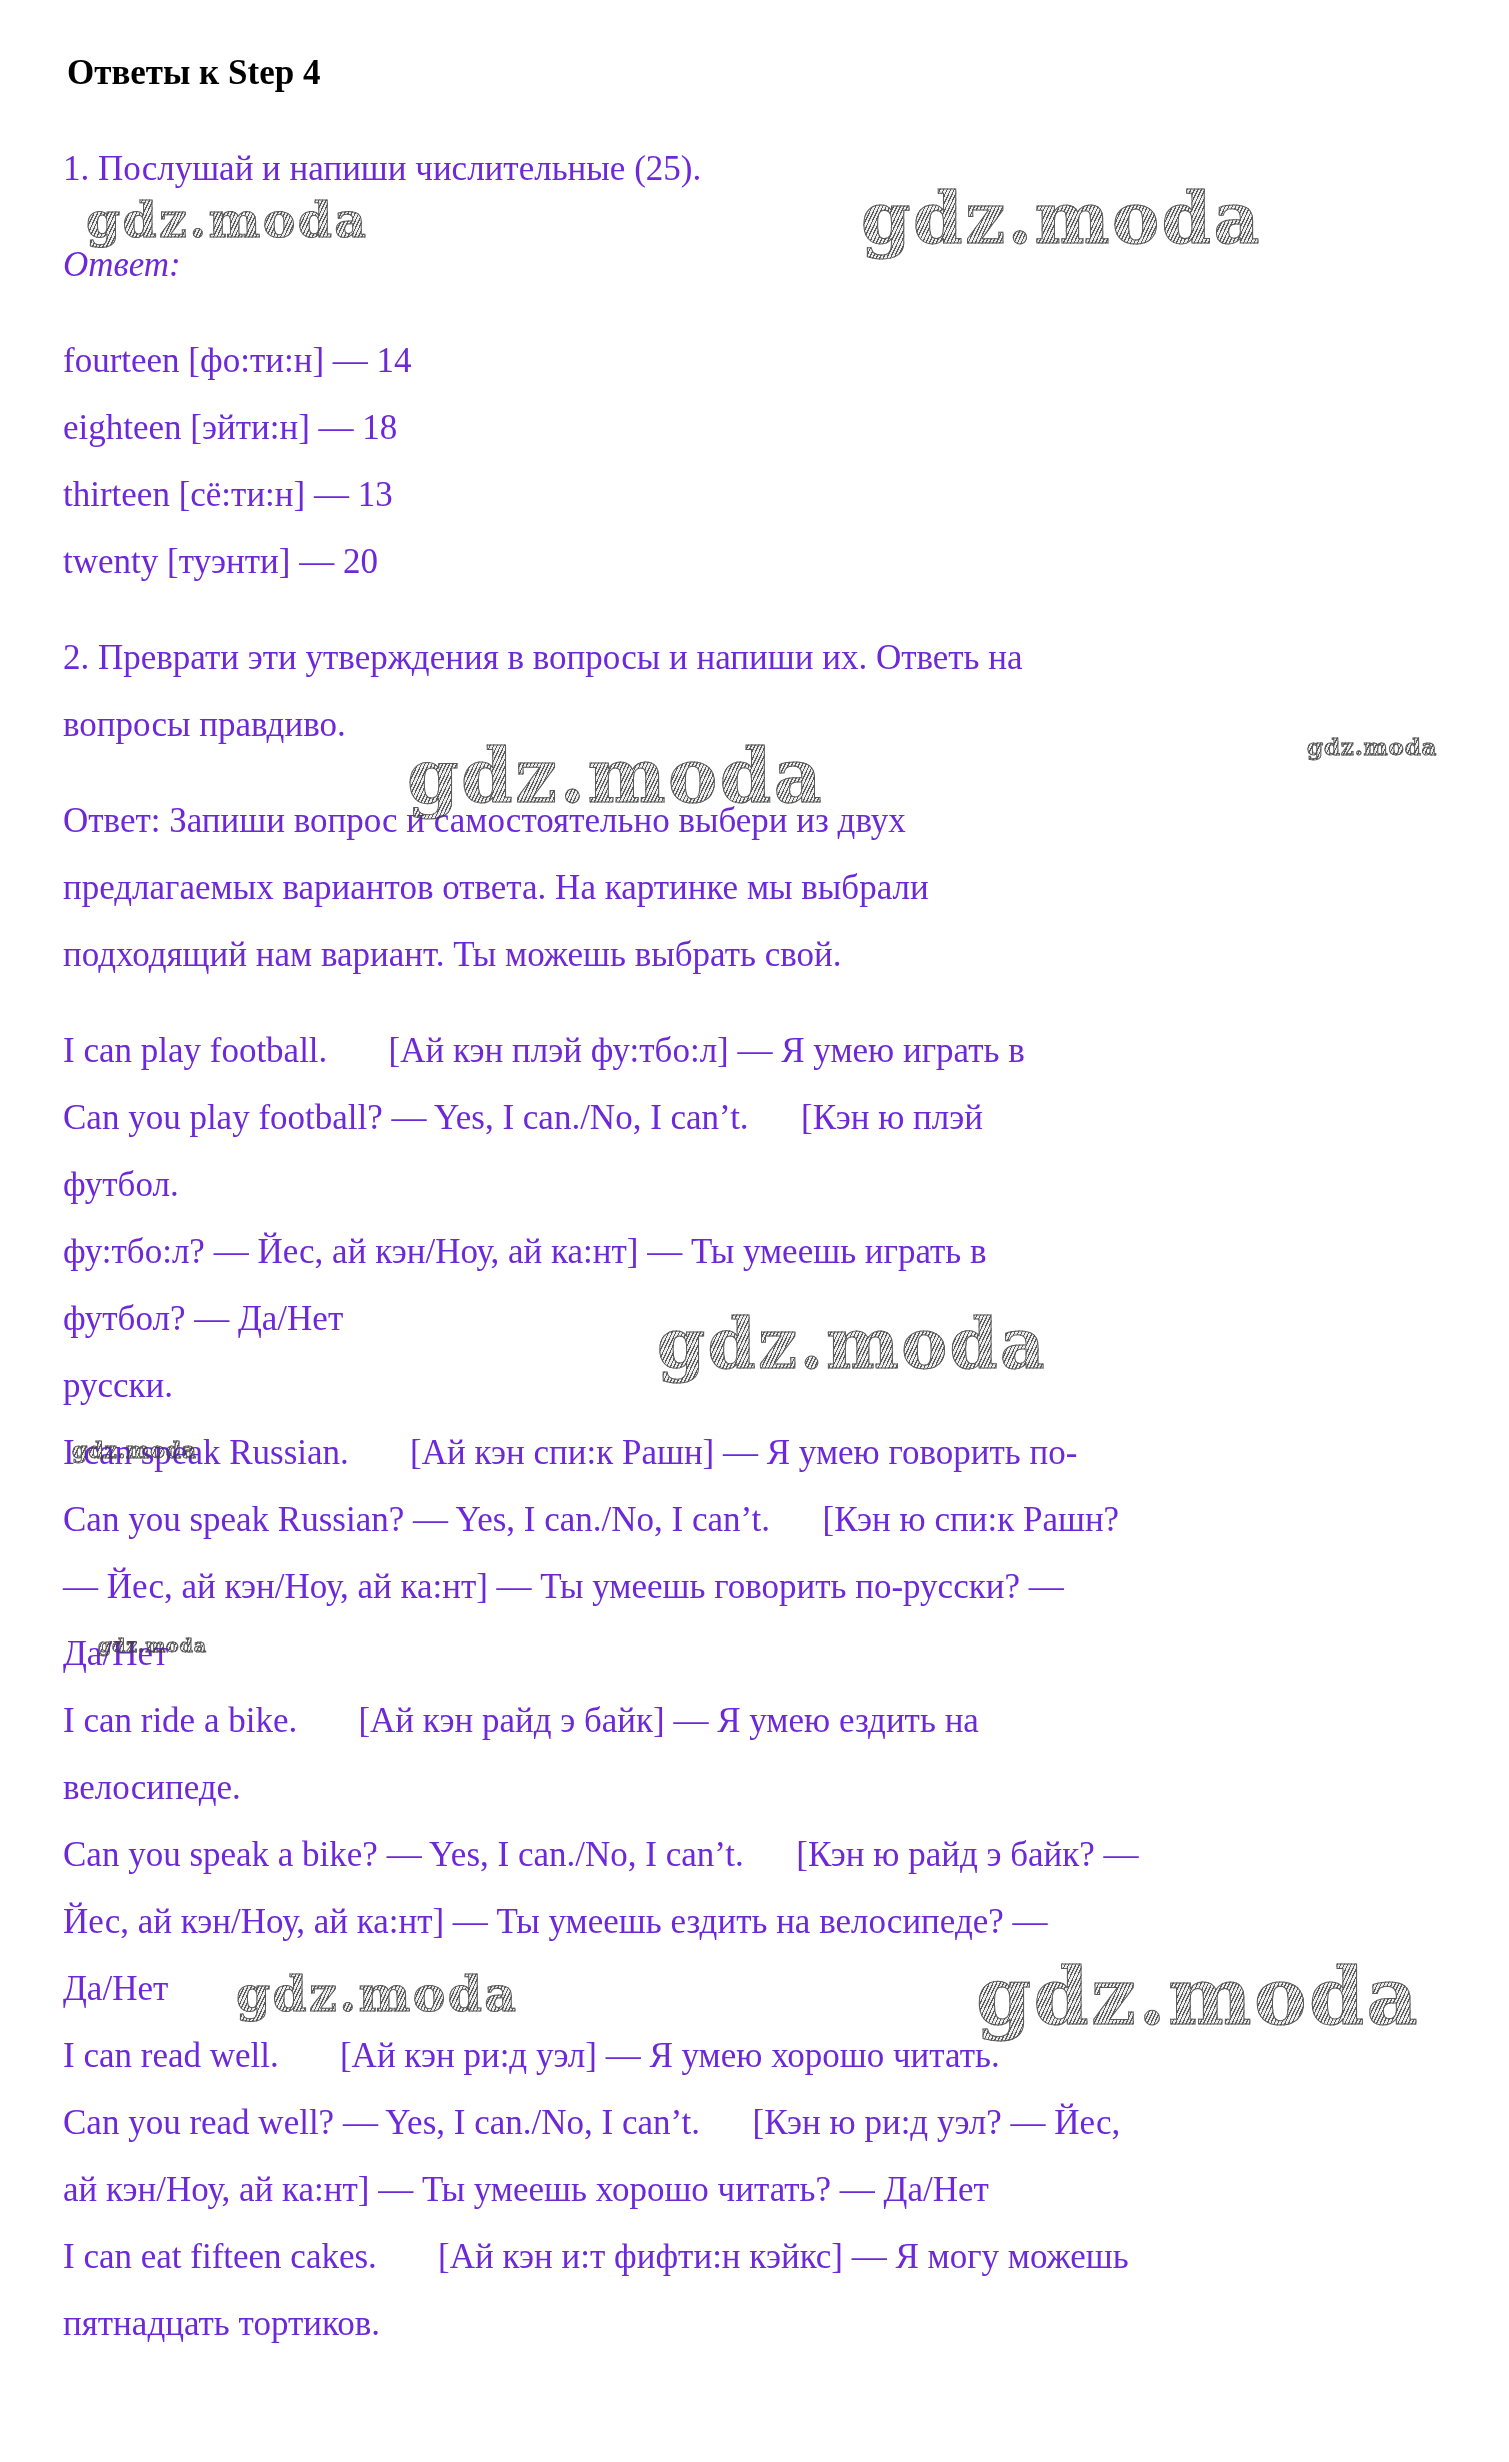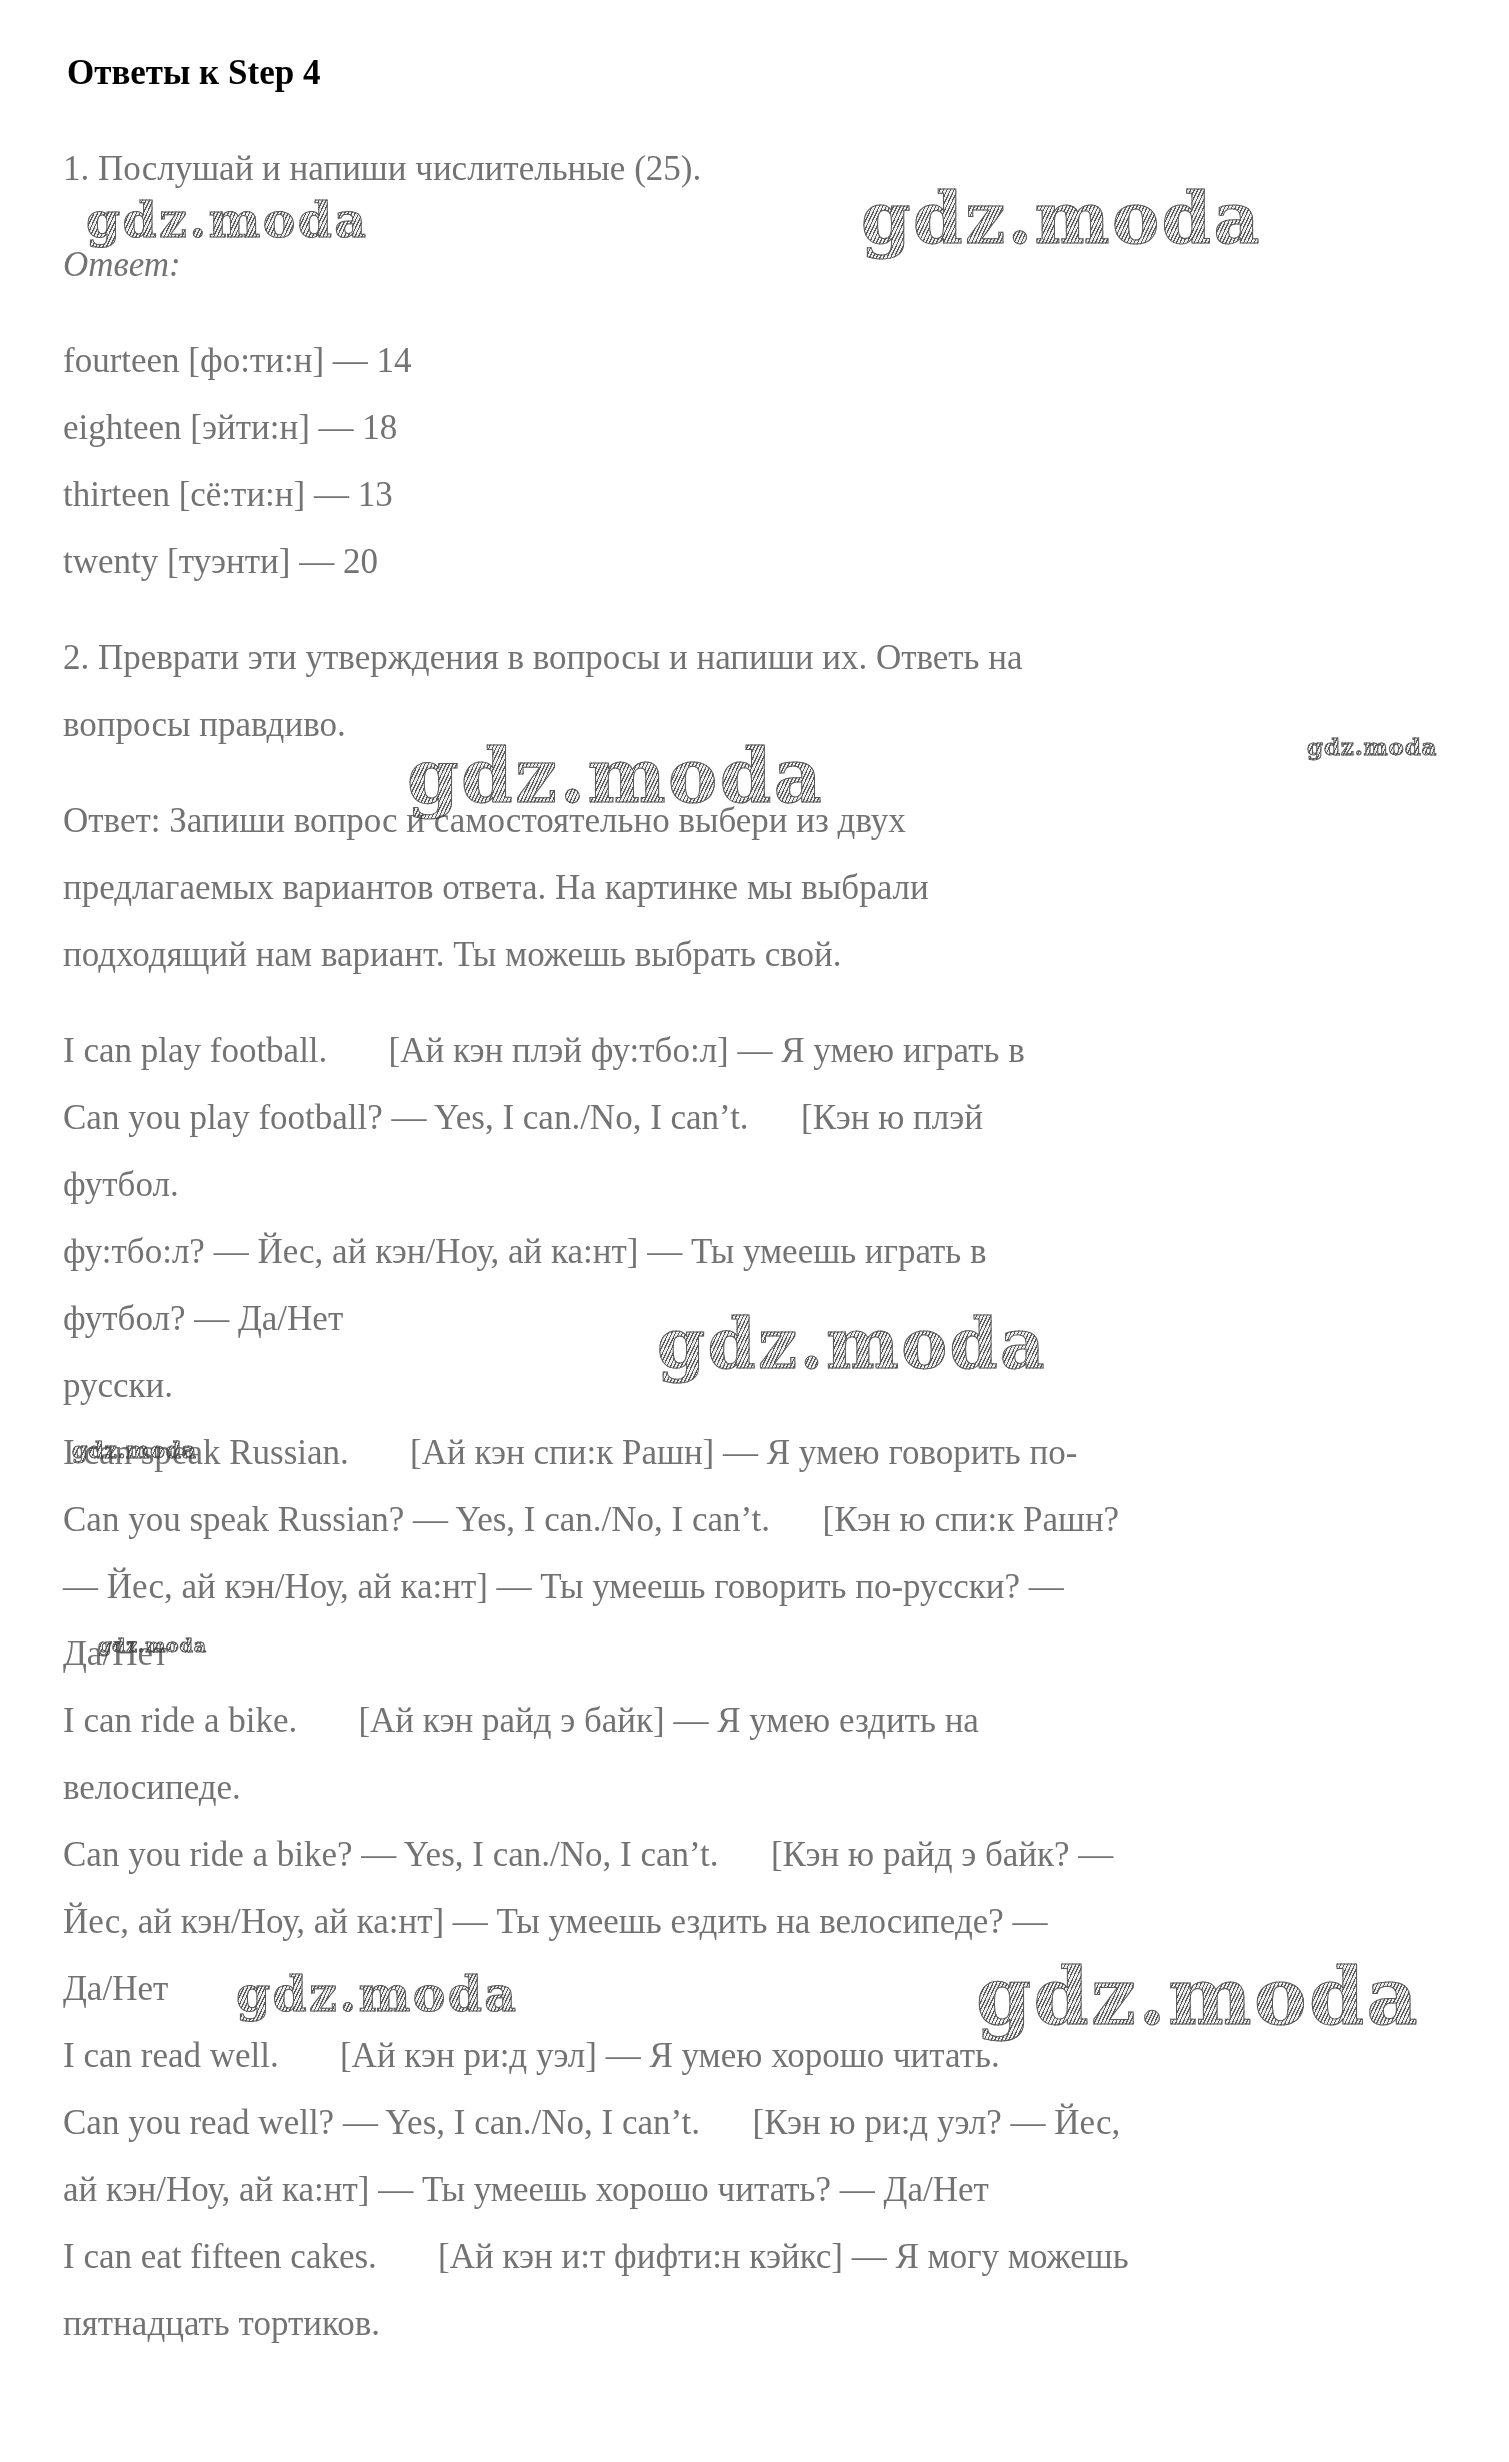--- a/index.html
+++ b/index.html
@@ -15,21 +15,21 @@
     overflow: hidden;
     font-family: "Liberation Serif", "DejaVu Serif", serif;
     color: #000000;
     box-sizing: border-box;
     padding: 35px 62px 0 63px;
   }
   .line {
     white-space: pre;
     font-size: 35px;
     line-height: 67px;
-    color: #737373;
+    color: #6d28d9;
   }
   .para { margin: 0 0 29px 0; }
   .title-line {
     font-weight: bold;
     font-size: 35px;
     line-height: 67px;
     white-space: pre;
   }
   .italic { font-style: italic; }
 
@@ -114,21 +114,21 @@
       <div class="line">футбол.</div>
       <div class="line">фу:тбо:л? — Йес, ай кэн/Ноу, ай ка:нт] — Ты умеешь играть в</div>
       <div class="line">футбол? — Да/Нет</div>
       <div class="line">русски.</div>
       <div class="line">I can speak Russian.       [Ай кэн спи:к Рашн] — Я умею говорить по-</div>
       <div class="line">Can you speak Russian? — Yes, I can./No, I can’t.      [Кэн ю спи:к Рашн?</div>
       <div class="line">— Йес, ай кэн/Ноу, ай ка:нт] — Ты умеешь говорить по-русски? —</div>
       <div class="line">Да/Нет</div>
       <div class="line">I can ride a bike.       [Ай кэн райд э байк] — Я умею ездить на</div>
       <div class="line">велосипеде.</div>
-      <div class="line">Can you ride a bike? — Yes, I can./No, I can’t.      [Кэн ю райд э байк? —</div>
+      <div class="line">Can you speak a bike? — Yes, I can./No, I can’t.      [Кэн ю райд э байк? —</div>
       <div class="line">Йес, ай кэн/Ноу, ай ка:нт] — Ты умеешь ездить на велосипеде? —</div>
       <div class="line">Да/Нет</div>
       <div class="line">I can read well.       [Ай кэн ри:д уэл] — Я умею хорошо читать.</div>
       <div class="line">Can you read well? — Yes, I can./No, I can’t.      [Кэн ю ри:д уэл? — Йес,</div>
       <div class="line">ай кэн/Ноу, ай ка:нт] — Ты умеешь хорошо читать? — Да/Нет</div>
       <div class="line">I can eat fifteen cakes.       [Ай кэн и:т фифти:н кэйкс] — Я могу можешь</div>
       <div class="line">пятнадцать тортиков.</div>
     </div>
   </section>
 

